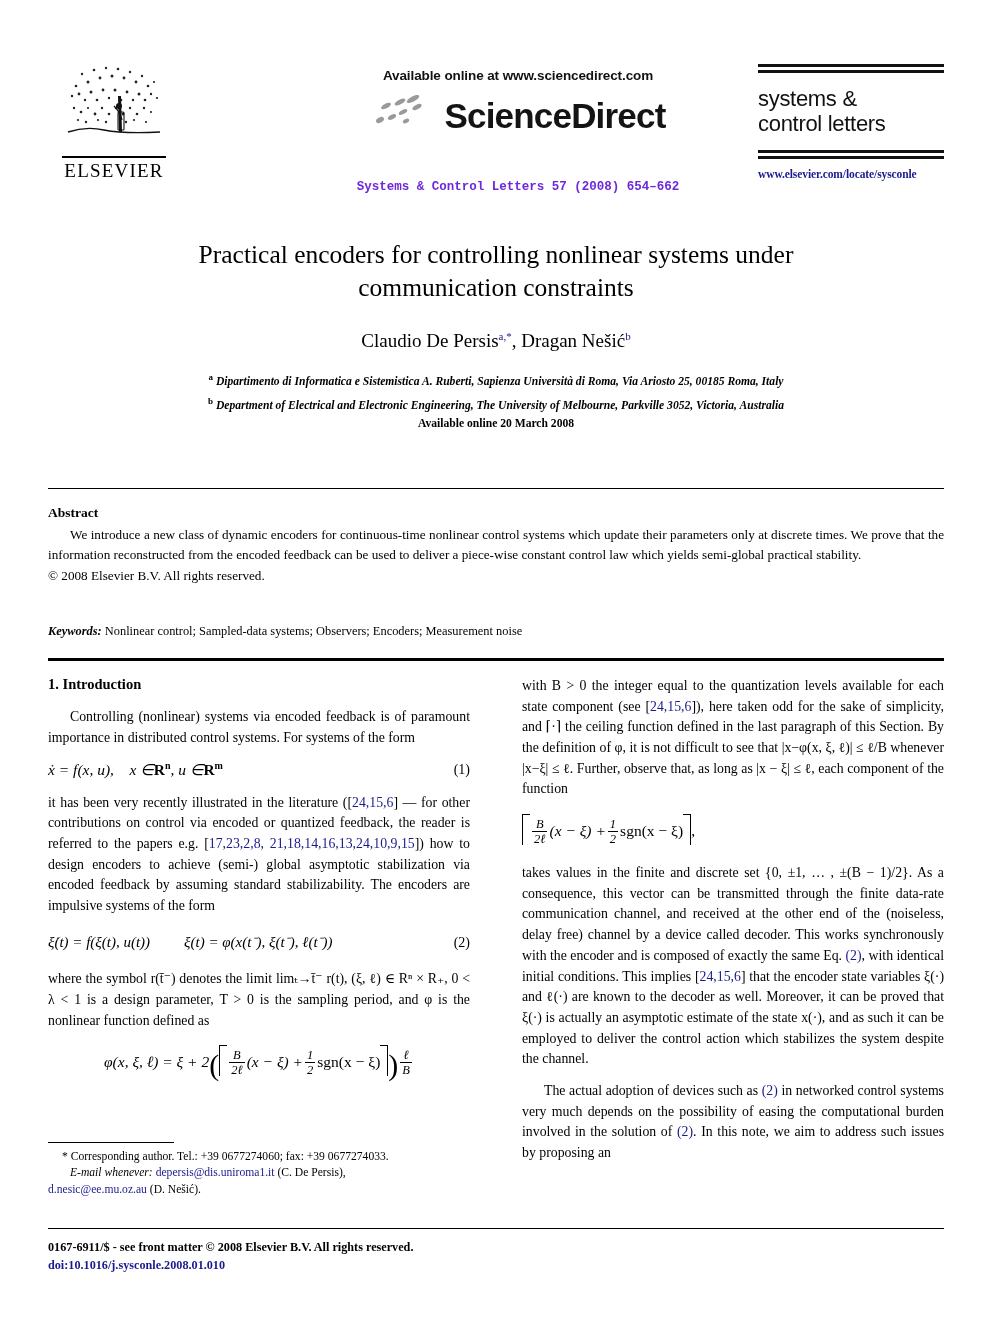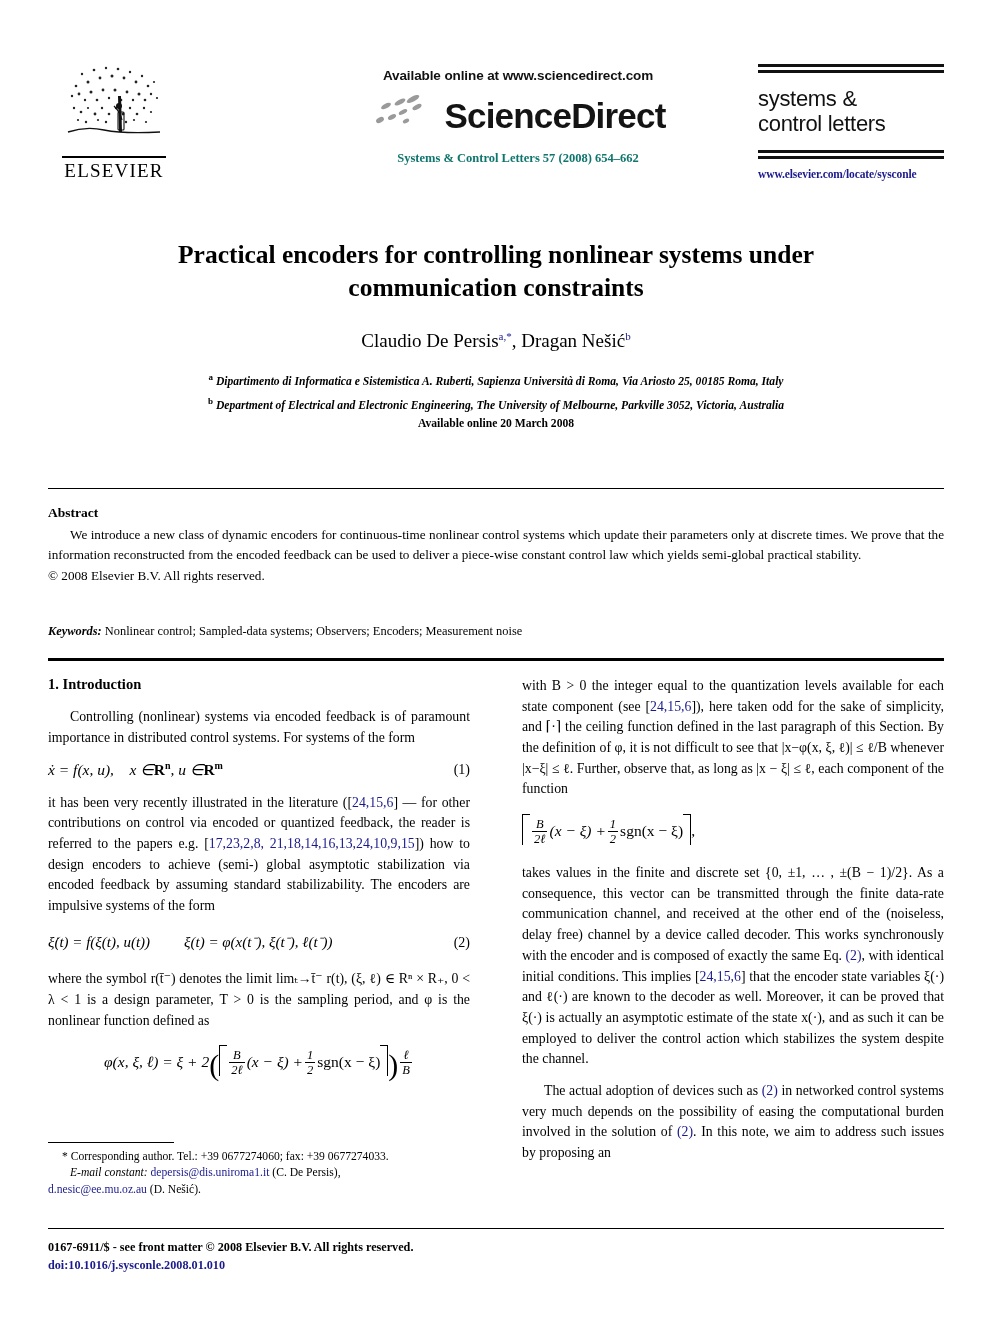--- a/index.html
+++ b/index.html
@@ -82,25 +82,25 @@
   }
   .sd-wordmark {
     font-family: "Liberation Sans", sans-serif;
     font-size: 35px;
     font-weight: bold;
     letter-spacing: -0.8px;
     color: #141414;
     line-height: 1;
   }
   .journal-ref {
-    margin-top: 14px;
-    font-family: Liberation Serif, serif;
+    margin-top: 43px;
+    font-family: Liberation Mono, monospace;
     font-size: 12.5px;
     font-weight: bold;
-    color: #0f766e;
+    color: #6d28d9;
   }
 
   .journal-brand {
     position: absolute;
     right: 0px;
     top: 12px;
     width: 186px;
     text-align: left;
   }
   .brand-rule-top {
@@ -137,21 +137,21 @@
     top: 238px;
     left: 110px;
     width: 772px;
     text-align: center;
   }
   .paper-title {
     font-family: "Liberation Serif", serif;
     font-size: 25.5px;
     line-height: 1.30;
     color: #000;
-    font-weight: bold;
+    font-weight: normal;
     margin: 0;
   }
   .authors {
     margin-top: 26px;
     font-size: 19px;
     color: #000;
   }
   .authors sup { font-size: 11px; vertical-align: super; }
   .affil {
     margin-top: 18px;
@@ -519,21 +519,21 @@
     </div>
   </div>
 
   <div class="footnote">
     <div class="footnote-rule"></div>
     <div class="fn-indent">
       <span>*</span>
       <span>Corresponding author. Tel.: +39 0677274060; fax: +39 0677274033.</span>
     </div>
     <div style="text-indent:22px">
-      <i>E-mail constant:</i>
+      <i>E-mail whenever:</i>
       <span class="link">depersis@dis.uniroma1.it</span>
       <span>(C. De Persis),</span>
     </div>
     <div>
       <span class="link">d.nesic@ee.mu.oz.au</span>
       <span>(D. Nešić).</span>
     </div>
   </div>
 
   <div class="footer-rule"></div>

